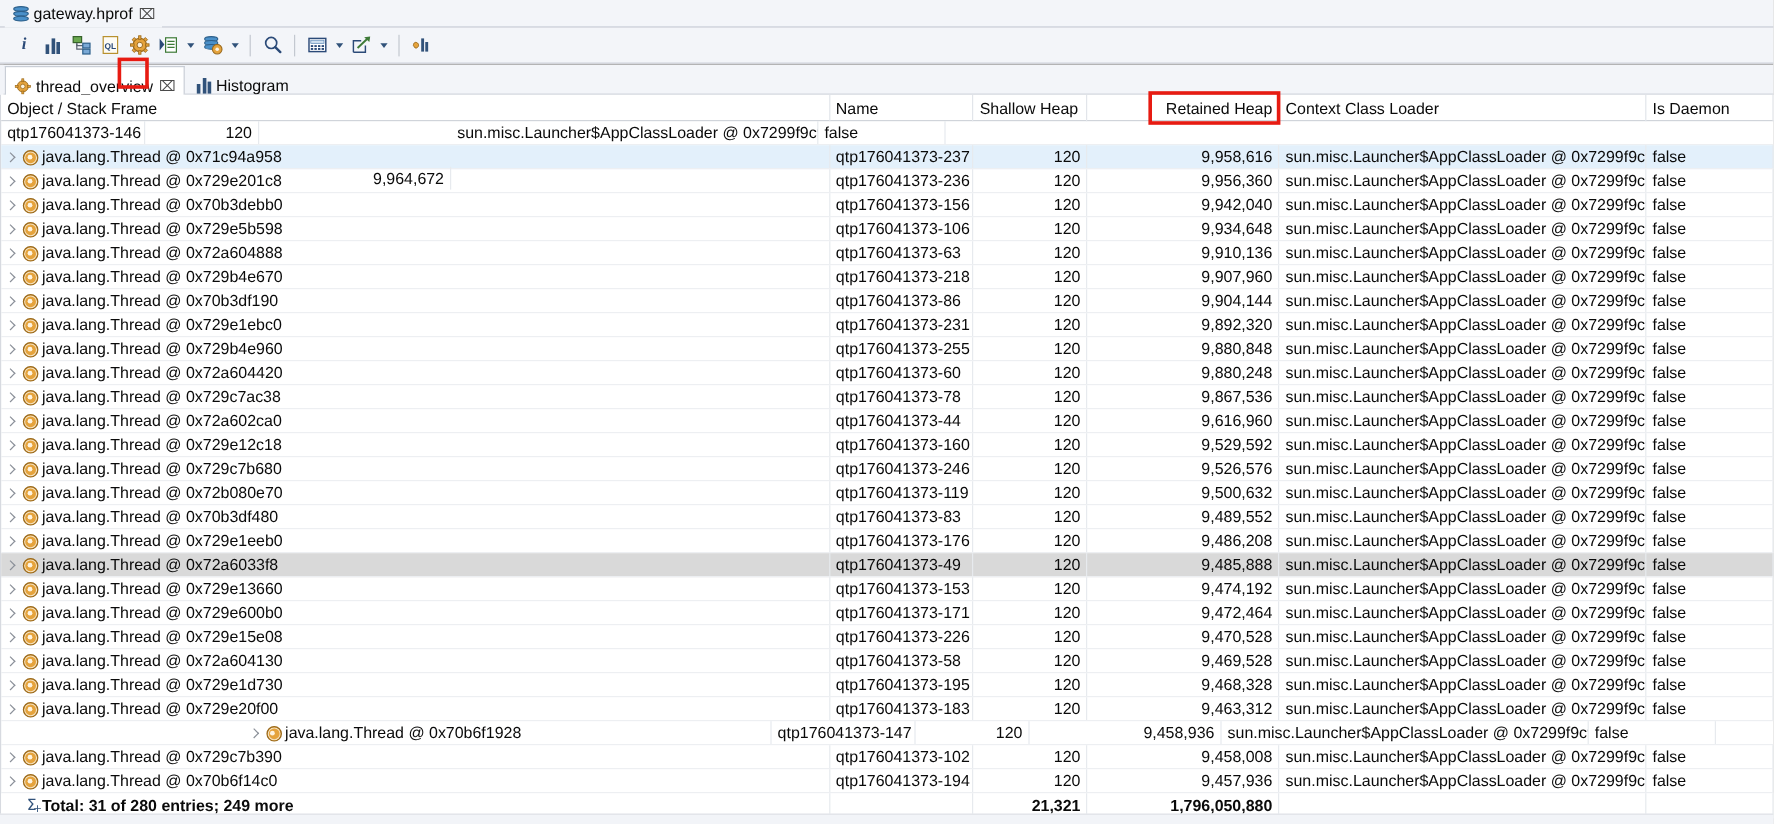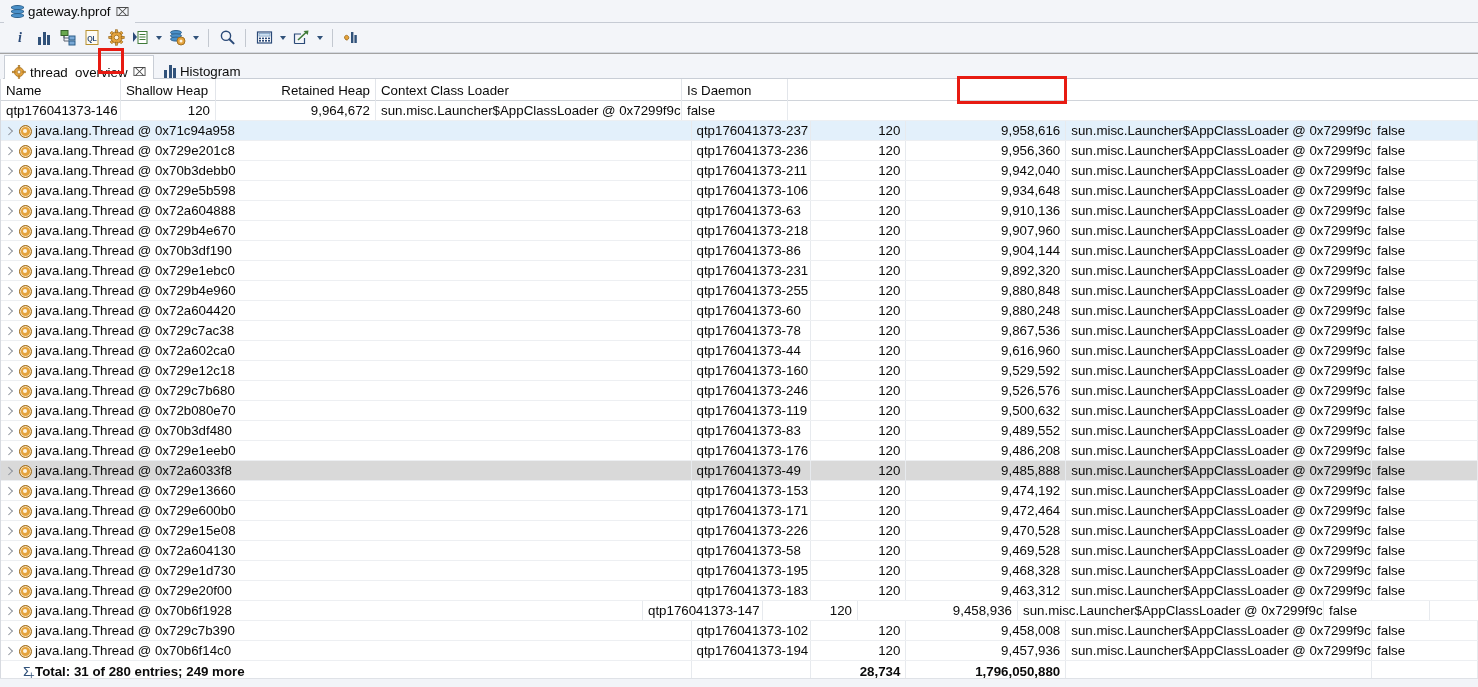--- a/index.html
+++ b/index.html
@@ -395,32 +395,33 @@
           <i style="height:10px"></i>
       </span>
       <span class="vt-label">Histogram</span>
     </div>
   </div>
 
   <div class="left-rail"></div>
 
   <div class="table-wrap">
     <div class="thead">
+      <div class="th first" style="width:691px">Object / Stack Frame</div>
       <div class="th" style="width:120px">Name</div>
       <div class="th" style="width:95px">Shallow Heap</div>
       <div class="th num" style="width:160px">Retained Heap</div>
       <div class="th" style="width:306px">Context Class Loader</div>
       <div class="th" style="width:106px">Is Daemon</div>
     </div>
 
     <div class="rows" id="rows-container">
         <div class="row">
           <div class="cell" style="width: 120px;">qtp176041373-146</div>
           <div class="cell num" style="width: 95px;">120</div>
-          <div class="cell num" style="width: 160px;">9,964,672</div>
+          <div class="cell num" style="width: 160px; margin-top: 38px;">9,964,672</div>
           <div class="cell" style="width: 306px;">sun.misc.Launcher$AppClassLoader @ 0x7299f9c98</div>
           <div class="cell" style="width: 106px;">false</div>
         </div>
         <div class="row sel-blue">
           <div class="cell obj" style="width: 691px;">
             <span class="twisty"></span>
             <span class="thread-ic"></span>
             <span class="obj-text">java.lang.Thread @ 0x71c94a958</span>
           </div>
           <div class="cell" style="width: 120px;">qtp176041373-237</div>
@@ -440,21 +441,21 @@
           <div class="cell num" style="width: 160px;">9,956,360</div>
           <div class="cell" style="width: 306px;">sun.misc.Launcher$AppClassLoader @ 0x7299f9c98</div>
           <div class="cell" style="width: 106px;">false</div>
         </div>
         <div class="row">
           <div class="cell obj" style="width: 691px;">
             <span class="twisty"></span>
             <span class="thread-ic"></span>
             <span class="obj-text">java.lang.Thread @ 0x70b3debb0</span>
           </div>
-          <div class="cell" style="width: 120px;">qtp176041373-211</div>
+          <div class="cell" style="width: 120px;">qtp176041373-156</div>
           <div class="cell num" style="width: 95px;">120</div>
           <div class="cell num" style="width: 160px;">9,942,040</div>
           <div class="cell" style="width: 306px;">sun.misc.Launcher$AppClassLoader @ 0x7299f9c98</div>
           <div class="cell" style="width: 106px;">false</div>
         </div>
         <div class="row">
           <div class="cell obj" style="width: 691px;">
             <span class="twisty"></span>
             <span class="thread-ic"></span>
             <span class="obj-text">java.lang.Thread @ 0x729e5b598</span>
@@ -699,21 +700,21 @@
             <span class="thread-ic"></span>
             <span class="obj-text">java.lang.Thread @ 0x729e20f00</span>
           </div>
           <div class="cell" style="width: 120px;">qtp176041373-183</div>
           <div class="cell num" style="width: 95px;">120</div>
           <div class="cell num" style="width: 160px;">9,463,312</div>
           <div class="cell" style="width: 306px;">sun.misc.Launcher$AppClassLoader @ 0x7299f9c98</div>
           <div class="cell" style="width: 106px;">false</div>
         </div>
         <div class="row">
-          <div class="cell obj" style="width: 642px;">
+          <div class="cell obj" style="width: 642px; justify-content: center;">
             <span class="twisty"></span>
             <span class="thread-ic"></span>
             <span class="obj-text">java.lang.Thread @ 0x70b6f1928</span>
           </div>
           <div class="cell" style="width: 120px;">qtp176041373-147</div>
           <div class="cell num" style="width: 95px;">120</div>
           <div class="cell num" style="width: 160px;">9,458,936</div>
           <div class="cell" style="width: 306px;">sun.misc.Launcher$AppClassLoader @ 0x7299f9c98</div>
           <div class="cell" style="width: 106px;">false</div>
         </div>
@@ -743,21 +744,21 @@
         </div>
       </div>
 
     <div class="totalrow">
       <div class="cell obj" style="width:691px">
         <span class="twisty" style="visibility:hidden"></span>
         <span class="sigma-ic">Σ<sub>+</sub></span>
         <span>Total: 31 of 280 entries; 249 more</span>
       </div>
       <div class="cell" style="width:120px"></div>
-      <div class="cell num" style="width:95px">28,734</div>
+      <div class="cell num" style="width:95px">21,321</div>
       <div class="cell num" style="width:160px">1,796,050,880</div>
       <div class="cell" style="width:306px"></div>
       <div class="cell" style="width:106px"></div>
     </div>
   </div>
 
   <div class="retained-highlight"></div>
 
   <div class="bottomstrip"></div>
 </div>

